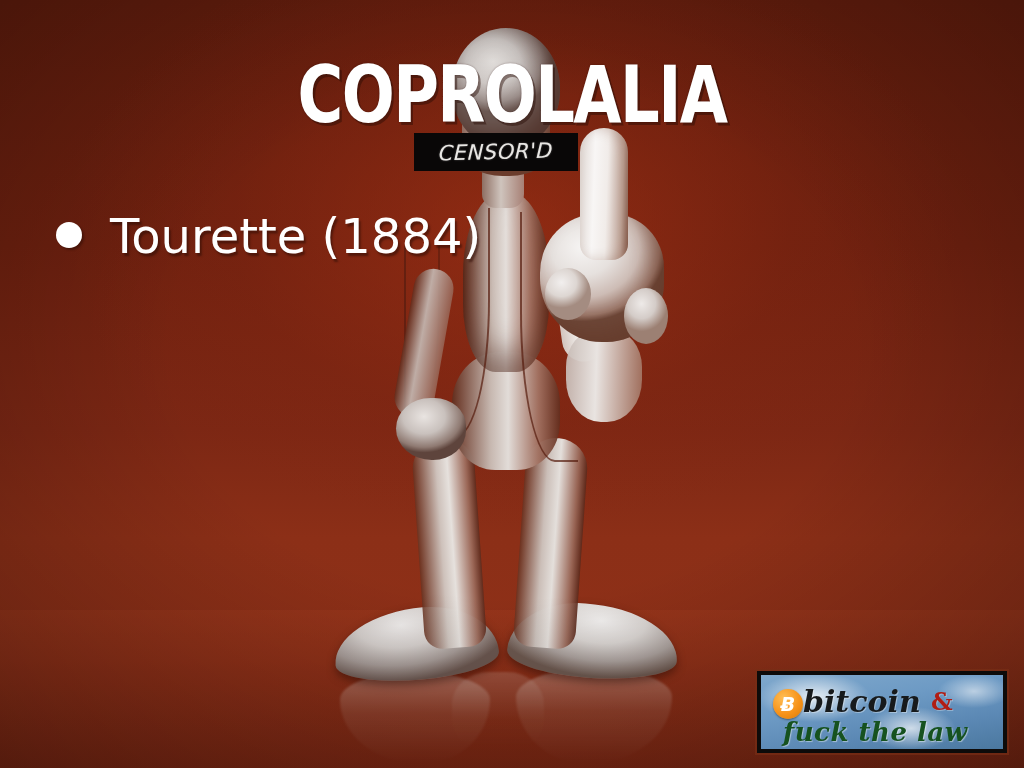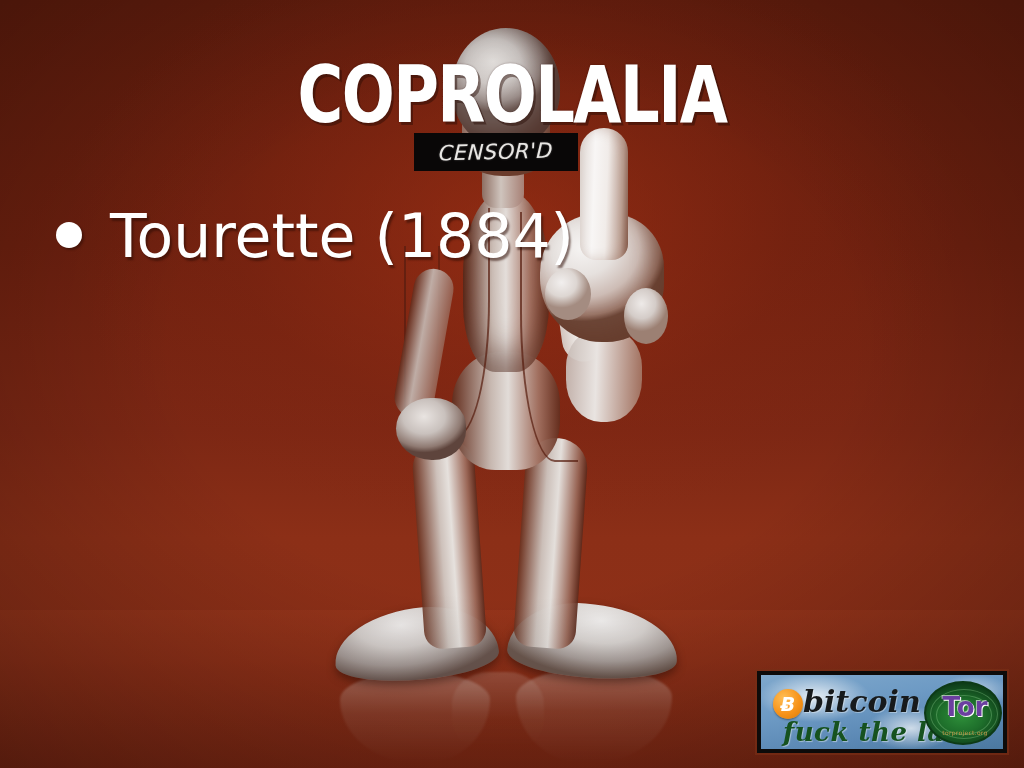--- a/index.html
+++ b/index.html
@@ -216,21 +216,21 @@
     flex:1 1 auto;
     color:#ffffff;
     font-family:"DejaVu Sans","Liberation Sans",sans-serif;
     font-size:52px;
     line-height:87px;
     font-weight:400;
     letter-spacing:0px;
     text-shadow:2px 3px 2px rgba(45,12,5,.55);
   }
   .bullet.b2{margin-top:24px;}
-  .bullet.b2 .txt{font-size:60px;line-height:72px;}
+  .bullet.b2 .txt{font-size:48px;line-height:72px;}
   .bullet.b2 .dot{margin-top:22px;}
 
   
   .sticker{
     position:absolute;left:757px;top:671px;width:250px;height:82px;
     border:4px solid #0d0b0a;
     background:
       radial-gradient(ellipse 90px 40px at 22% 30%, rgba(255,255,255,.82) 0%, rgba(255,255,255,0) 62%),
       radial-gradient(ellipse 70px 34px at 62% 72%, rgba(255,255,255,.70) 0%, rgba(255,255,255,0) 64%),
       radial-gradient(ellipse 60px 28px at 88% 22%, rgba(255,255,255,.55) 0%, rgba(255,255,255,0) 60%),
@@ -355,21 +355,15 @@
 
     </div>
   </div>
 
   <div class="sticker">
     <div class="st-bitcoin-logo">Ƀ</div>
     <div class="st-bitcoin-word">bitcoin</div>
     <div class="st-amp">&amp;</div>
     <div class="st-tagline">fuck the law</div>
 
-    <div class="st-tor">
-      <div class="st-tor-layer st-tor-l1"></div>
-      <div class="st-tor-layer st-tor-l2"></div>
-      <div class="st-tor-word">Tor</div>
-      <div class="st-tor-sub">torproject.org</div>
-    </div>
   </div>
 
 </div>
 
 </body></html>

